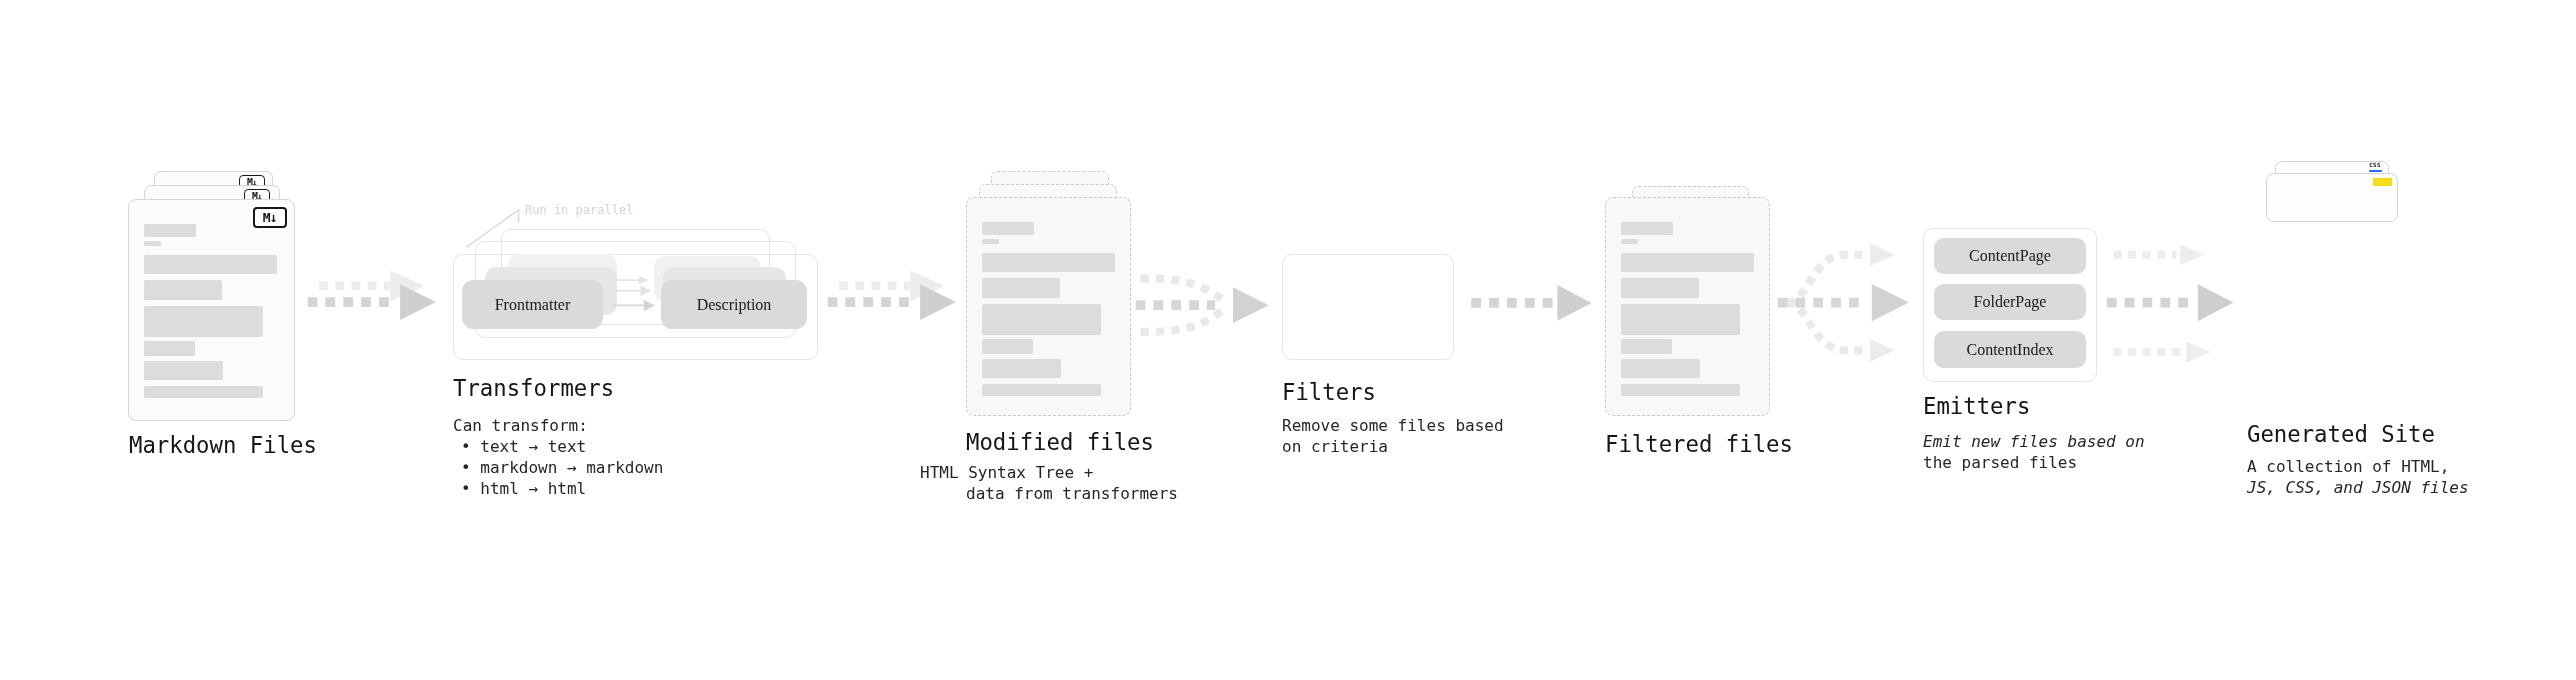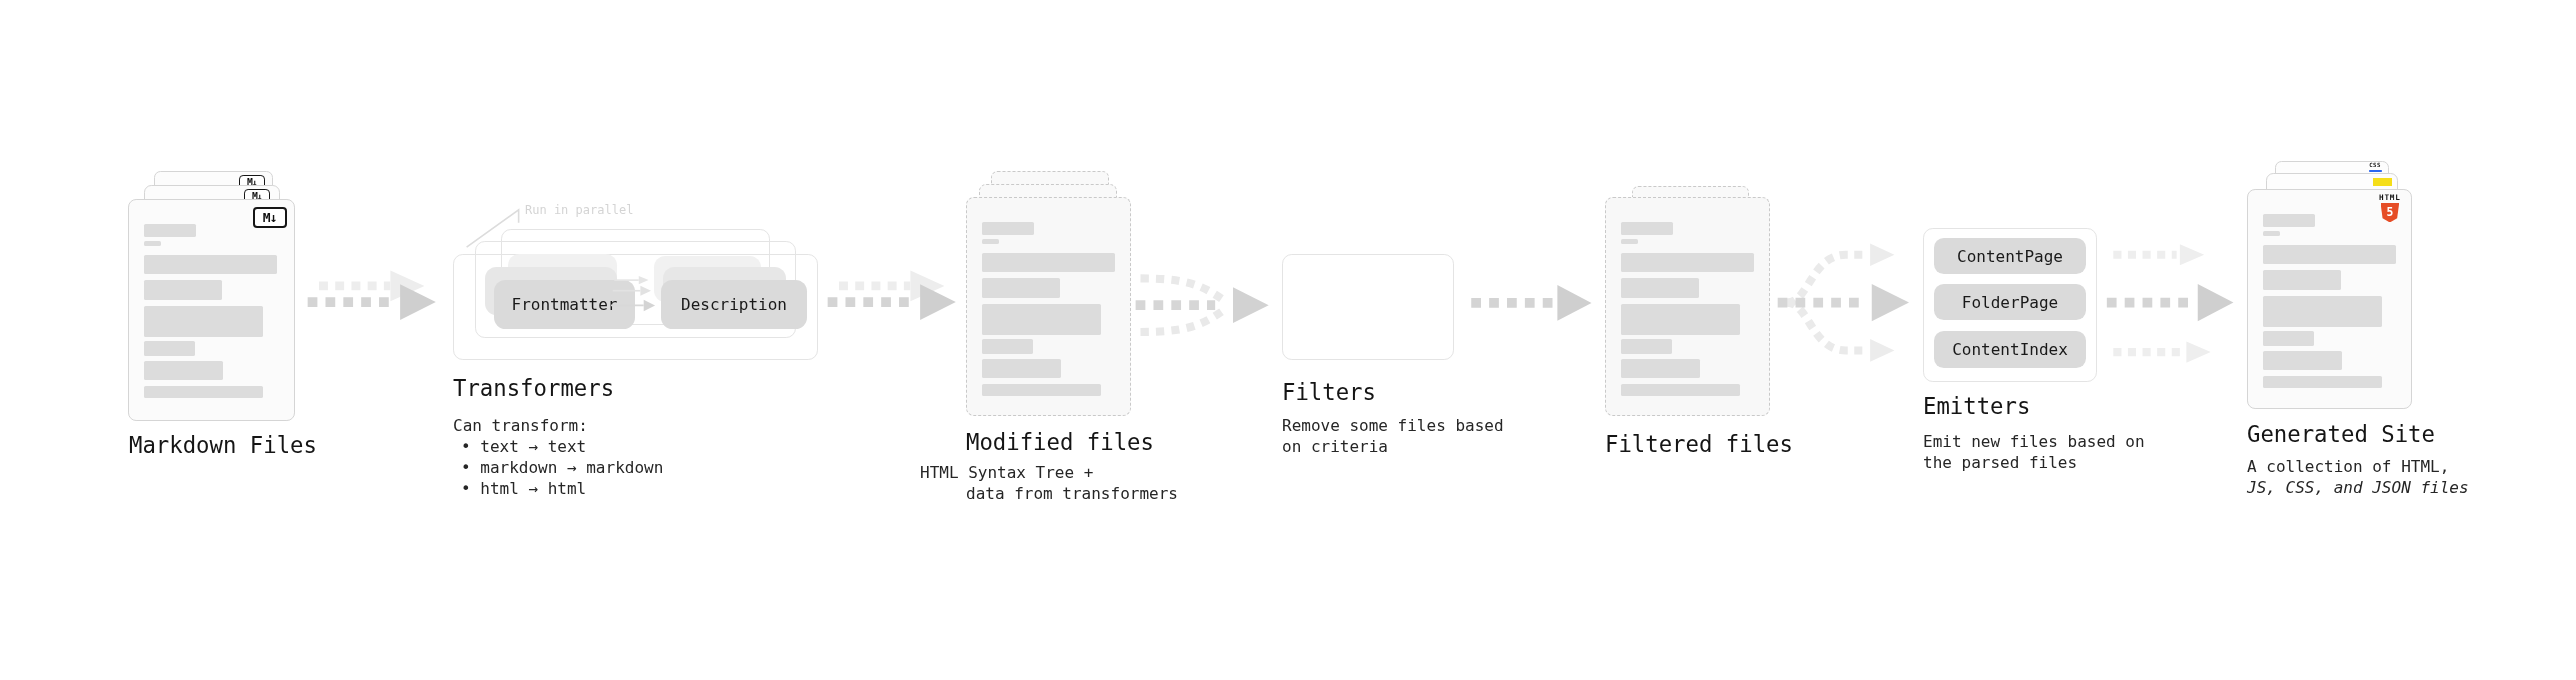--- a/index.html
+++ b/index.html
@@ -26,21 +26,21 @@
 
   
   .mdbadge{position:absolute;display:flex;align-items:center;justify-content:center;
     background:#ffffff;border:2.4px solid #161616;border-radius:4.1px;color:#111;
     font-weight:bold;letter-spacing:-0.8px;box-sizing:border-box;}
   .mdbadge.front{width:34px;height:20.3px;font-size:13px;}
   .mdbadge.small{width:26px;height:14.6px;font-size:9.8px;border-width:1.6px;}
 
   
   .pill{position:absolute;display:flex;align-items:center;justify-content:center;
-    background:#dadada;border-radius:11.4px;font-size:16px;color:#191919;box-sizing:border-box;}
+    background:#dadada;border-radius:11.4px;font-size:16px;color:#191919;box-sizing:border-box;font-family:Liberation Serif, serif;}
   .pill.echo2{background:#e7e7e7;}
   .pill.echo3{background:#f1f1f1;}
 
   
   .obox{position:absolute;border:1.6px solid #e4e4e4;border-radius:9.8px;background:transparent;box-sizing:border-box;}
 
   
   .stage-label{position:absolute;font-size:22.3px;color:#151515;white-space:nowrap;}
   .desc{position:absolute;font-size:16px;color:#262626;white-space:nowrap;}
   .note{position:absolute;font-size:12px;color:#d4d4d4;white-space:nowrap;}
@@ -92,21 +92,21 @@
     <polyline points="14,58 78,12 78,28" fill="none" stroke="#dcdcdc" stroke-width="2"></polyline>
   </svg>
   <div class="note" style="left:525px;top:203px;">Run in parallel</div>
 
   <div class="obox" style="left:501px;top:229px;width:269px;height:96px;"></div>
   <div class="obox" style="left:475px;top:241px;width:321px;height:97px;"></div>
   <div class="obox" style="left:453px;top:254px;width:365px;height:106px;"></div>
 
   <div class="pill echo3" style="left:508px;top:254px;width:109px;height:47px;"></div>
   <div class="pill echo2" style="left:485px;top:267px;width:132px;height:48px;"></div>
-  <div class="pill" style="left:462px;top:280px;width:141px;height:49px;margin-left:32px;">Frontmatter</div>
+  <div class="pill" style="left:462px;top:280px;width:141px;height:49px;">Frontmatter</div>
 
   <div class="pill echo3" style="left:654px;top:256px;width:107px;height:46px;"></div>
   <div class="pill echo2" style="left:663px;top:267px;width:123px;height:47px;"></div>
   <div class="pill" style="left:661px;top:280px;width:146px;height:49px;">Description</div>
 
   <svg style="left:611px;top:271px;" width="49" height="46" viewBox="0 0 60 56">
     <line x1="4" y1="11" x2="34" y2="11" stroke="#e5e5e5" stroke-width="2"></line>
       <polygon points="34,6 46,11 34,16" fill="#e5e5e5"></polygon>
     <line x1="2" y1="24" x2="36" y2="24" stroke="#e2e2e2" stroke-width="2"></line>
       <polygon points="36,18 49,24 36,30" fill="#e2e2e2"></polygon>
@@ -184,53 +184,37 @@
     <polygon points="116,137 146,151 116,165" fill="#ececec"></polygon>
     <line x1="2" y1="92" x2="112" y2="92" stroke="#d6d6d6" stroke-width="12" stroke-dasharray="12 10"></line>
     <polygon points="118,69 164,92 118,115" fill="#d2d2d2"></polygon>
   </svg>
 
   <div class="obox" style="left:1923px;top:228px;width:174px;height:154px;"></div>
   <div class="pill" style="left:1934px;top:238px;width:152px;height:36px;border-radius:9.8px;">ContentPage</div>
   <div class="pill" style="left:1934px;top:284px;width:152px;height:36px;border-radius:9.8px;">FolderPage</div>
   <div class="pill" style="left:1934px;top:331px;width:152px;height:37px;border-radius:9.8px;">ContentIndex</div>
   <div class="stage-label" style="left:1923px;top:393px;">Emitters</div>
-  <div class="desc" style="left:1923px;top:432px;">Emit new files based on</div>
+  <div class="desc" style="left:1923px;top:432px;font-style:italic;">Emit new files based on</div>
   <div class="desc" style="left:1923px;top:453px;">the parsed files</div>
 
   <svg style="left:2105px;top:232px;" width="140" height="142" viewBox="0 0 172 175">
     <line x1="10" y1="28" x2="88" y2="28" stroke="#eeeeee" stroke-width="10" stroke-dasharray="10 8"></line>
     <polygon points="92,15 122,28 92,41" fill="#eeeeee"></polygon>
     <line x1="2" y1="87" x2="108" y2="87" stroke="#d4d4d4" stroke-width="12" stroke-dasharray="12 10"></line>
     <polygon points="114,64 158,87 114,110" fill="#cfcfcf"></polygon>
     <line x1="10" y1="148" x2="96" y2="148" stroke="#eeeeee" stroke-width="10" stroke-dasharray="10 8"></line>
     <polygon points="100,135 130,148 100,161" fill="#eeeeee"></polygon>
   </svg>
 
   <div class="card back" style="left:2275px;top:161px;width:114px;height:45px;border-radius:6.5px;background:#fdfdfd;"></div>
   <div class="cssbadge" style="left:2366px;top:163px;">
     <div class="t">CSS</div>
     <div class="bar"></div>
   </div>
   <div class="card back" style="left:2266px;top:173px;width:132px;height:49px;border-radius:7.3px;background:#fdfdfd;"></div>
   <div class="jsbadge" style="left:2373px;top:178px;"></div>
-  <div class="card" style="left:2247px;top:189px;width:165px;height:220px;">
-    <div class="bars">
-        <i></i>
-        <i></i>
-        <i></i>
-        <i></i>
-        <i></i>
-        <i></i>
-        <i></i>
-        <i></i>
-      </div>
-    <div class="html5" style="right:4.9px;top:4.1px;">
-      <div class="t">HTML</div>
-      <div class="shield">5</div>
-    </div>
-  </div>
   <div class="stage-label" style="left:2247px;top:421px;">Generated Site</div>
   <div class="desc" style="left:2247px;top:457px;">A collection of HTML,</div>
   <div class="desc" style="left:2247px;top:478px;font-style:italic;">JS, CSS, and JSON files</div>
 
 </div>
 
 
 </body></html>

